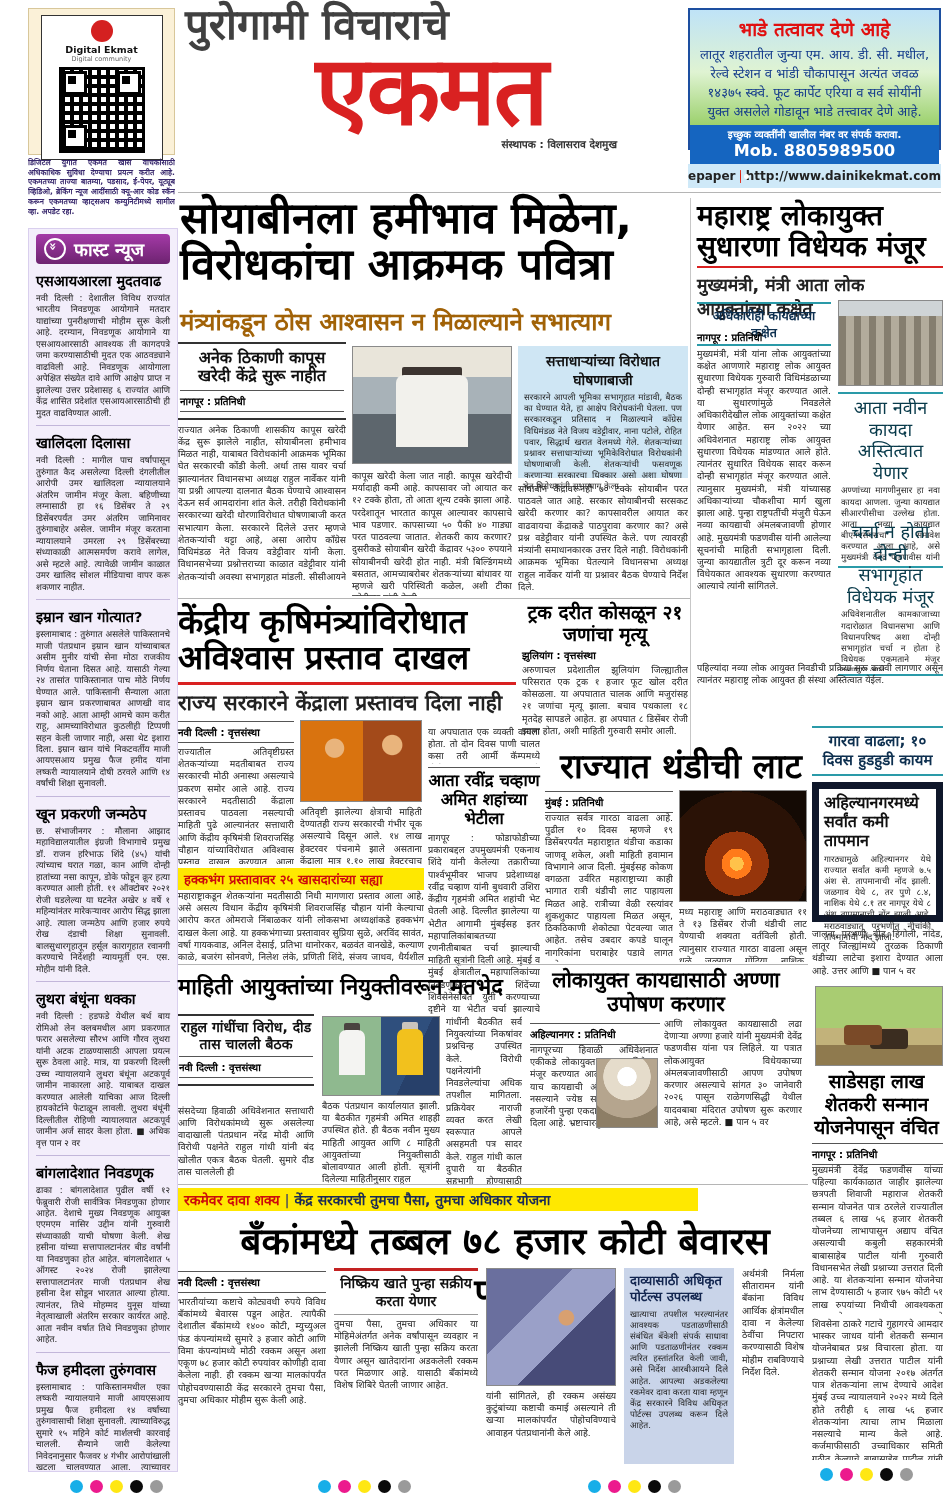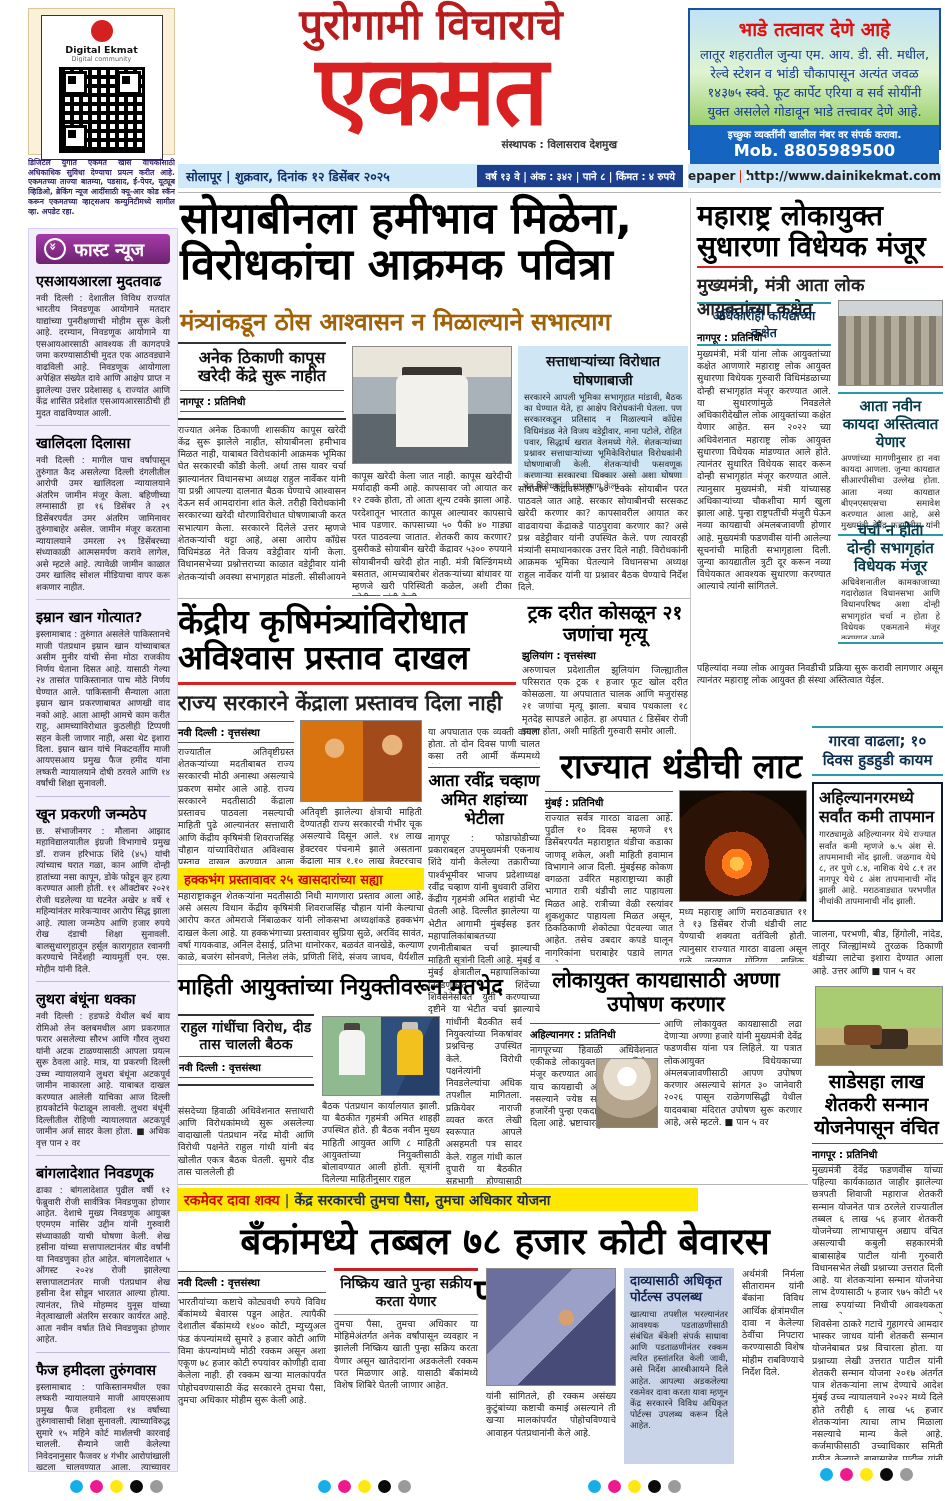--- a/index.html
+++ b/index.html
@@ -22,21 +22,21 @@
   .qrbox{background:#fbf1d8;border:1px solid #d8c79a;padding:6px;text-align:center;}
   .qrlogo{width:22px;height:22px;border-radius:50%;background:#d42020;margin:0 auto 2px;}
   .qrcard{background:#fff;border:1px solid #333;width:112px;margin:0 auto;padding:4px 4px 6px;}
   .qr{width:82px;height:82px;margin:4px auto 0;position:relative;border:2px solid #000;
       background:
         repeating-linear-gradient(0deg,#000 0 4px,transparent 4px 9px),
         repeating-linear-gradient(90deg,#000 0 4px,#fff 4px 9px);}
   .qr i{position:absolute;width:18px;height:18px;border:3px solid #000;background:#fff;}
   .qr i:nth-child(1){top:2px;left:2px;} .qr i:nth-child(2){top:2px;right:2px;} .qr i:nth-child(3){bottom:2px;left:2px;}
   .qr i b{display:block;width:8px;height:8px;background:#000;margin:2px;}
-  .mast-tag{color:#b91c1c;font-weight:bold;font-size:42px;line-height:1;text-align:center;}
+  .mast-tag{color:#404040;font-weight:bold;font-size:42px;line-height:1;text-align:left;}
   .mast-title{color:#d92121;font-weight:bold;font-size:96px;line-height:0.95;text-align:center;letter-spacing:-2px;}
   .mast-founder{font-size:10.5px;color:#333;text-align:right;font-weight:bold;}
   .rentad{border:2px solid #1d4fa0;background:linear-gradient(180deg,#bfe3f7 0%,#dff3d2 45%,#7fc241 100%);text-align:center;}
   .rentad .t{color:#e01010;font-weight:bold;font-size:19px;padding-top:6px;}
   .rentad .b{color:#123a8a;font-weight:normal;font-size:13px;line-height:1.45;padding:4px 8px;}
   .rentfoot{background:#1565c0;color:#fff;text-align:center;padding:2px 0 4px;}
   .rentfoot .c1{font-size:10px;font-weight:bold;}
   .rentfoot .c2{font-size:16px;font-weight:bold;}
   .datestrip{background:#cfe9f8;display:flex;align-items:center;}
   .dateline{color:#0d2f6b;font-weight:bold;font-size:12.5px;padding-left:8px;flex:1;}
@@ -55,24 +55,24 @@
   .sitem .t{font-size:14.5px;font-weight:bold;margin:2px 0 3px;color:#000;}
   .sitem .b{font-size:8.7px;line-height:1.32;text-align:justify;color:#222;}
   
   .rulebox{border-top:2px solid #333;border-bottom:2px solid #333;text-align:center;padding:5px 2px 3px;}
   .rulebox .t{font-size:16px;font-weight:bold;line-height:1.15;}
   .bluebox{background:#cfe6f4;padding:5px 6px;}
   .bluebox .t{font-size:14px;font-weight:bold;text-align:center;margin-bottom:3px;}
   .ystrip{background:#ffe800;font-weight:bold;padding:2px 6px;}
   .tealbox{border-top:2px solid #2a9aa8;border-bottom:2px solid #2a9aa8;text-align:center;font-weight:bold;padding:3px 2px;}
   .sbx{border-top:2px solid #2a9aa8;border-bottom:2px solid #2a9aa8;padding:3px 3px;}
-  .sbx .t{font-size:15px;font-weight:bold;text-align:center;color:#083a4a;line-height:1.2;margin-bottom:2px;}
+  .sbx .t{font-size:18px;font-weight:normal;text-align:center;color:#083a4a;line-height:1.2;margin-bottom:2px;}
   .whead{border-top:2px solid #2a9aa8;border-bottom:2px solid #2a9aa8;text-align:center;font-weight:bold;
          font-size:15px;color:#0d2f4f;padding:4px 2px;line-height:1.25;}
-  .abx{border:2px solid #0f172a;padding:4px 5px;background:#fff;}
+  .abx{border:7px solid #0f172a;padding:4px 5px;background:#fff;}
   .abx .t{font-size:16px;font-weight:bold;line-height:1.2;margin-bottom:3px;}
   .redtop{border-top:3px solid #c42222;border-bottom:1px solid #999;text-align:center;font-weight:bold;
           font-size:14px;padding:4px 2px;line-height:1.25;}
   .pbox{background:#c9d4e9;padding:5px 6px;}
   .pbox .t{font-size:13px;font-weight:bold;color:#12254f;line-height:1.25;margin-bottom:3px;}
   .cols2{column-count:2;column-gap:9px;column-rule:1px solid #ccc;}
   .redrule{height:3px;background:#d92121;}
   
   .p-assembly{background:linear-gradient(180deg,#e9e5da 0 26%,#a8b2b8 26% 58%,#5d666d 58% 100%),#888;}
   .p-assembly:before{content:"";display:block;width:46%;height:62%;margin:18% auto 0;background:#f2f1ec;border-radius:8px 8px 0 0;box-shadow:0 -14px 0 -6px #3c3430;}
@@ -128,24 +128,20 @@
 
   <div class="abs rentad" style="left:688px;top:8px;width:253px;height:142px;">
     <div class="t">भाडे तत्वावर देणे आहे</div>
     <div class="b">लातूर शहरातील जुन्या एम. आय. डी. सी. मधील, रेल्वे स्टेशन व भांडी चौकापासून अत्यंत जवळ १४३७५ स्क्वे. फूट कार्पेट एरिया व सर्व सोयींनी युक्त असलेले गोडावून भाडे तत्त्वावर देणे आहे.</div>
     <div class="rentfoot">
       <div class="c1">इच्छुक व्यक्तींनी खालील नंबर वर संपर्क करावा.</div>
       <div class="c2">Mob. 8805989500</div>
     </div>
   </div>
 
-  <div class="abs datestrip" style="left:178px;top:164px;width:505px;height:24px;">
-    <div class="dateline">सोलापूर | शुक्रवार, दिनांक १२ डिसेंबर २०२५</div>
-    <div class="edition">वर्ष १३ वे | अंक : ३४२ | पाने ८ | किंमत : ४ रुपये</div>
-  </div>
   <div class="abs epaper" style="left:688px;top:164px;width:253px;height:24px;">
     <span>epaper</span>
     <span class="epicon"></span>
     <span>http://www.dainikekmat.com</span>
   </div>
   <div class="abs hline" style="left:178px;top:192px;width:763px;"></div>
 
   <div class="abs sidebar" style="left:28px;top:228px;width:150px;height:1244px;overflow:hidden;">
     <div class="fnhead">
       <span class="fnicon"></span>

